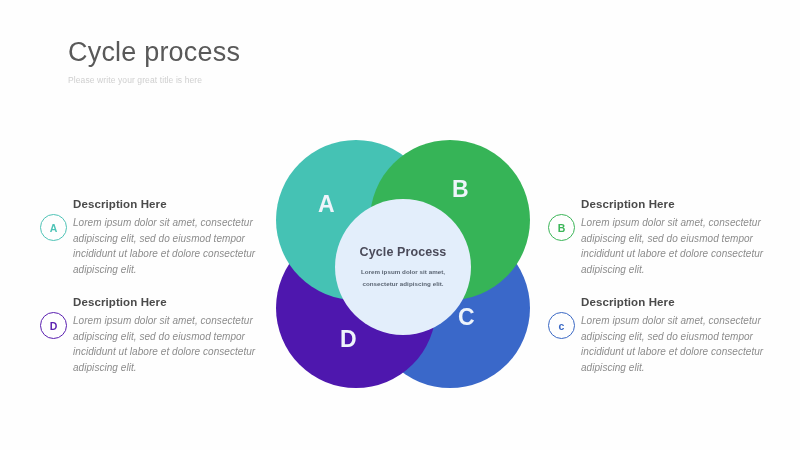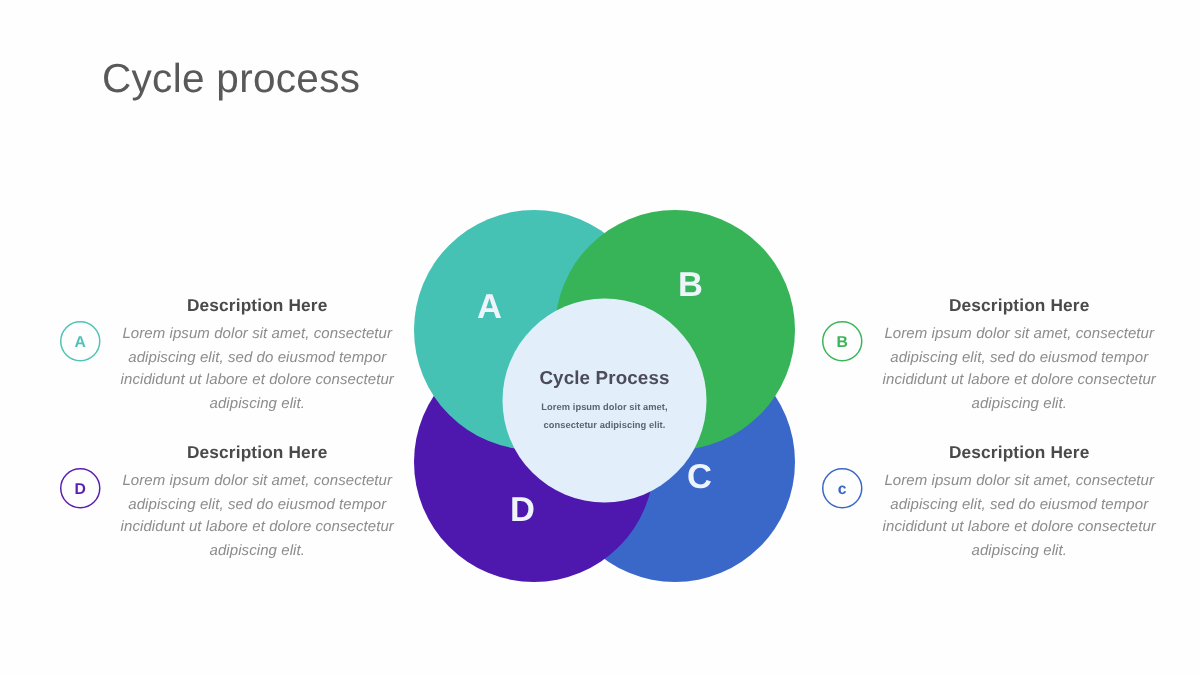--- a/index.html
+++ b/index.html
@@ -72,21 +72,20 @@
     margin-top: 16px;
     box-sizing: border-box;
   }
   .badge-a { border-color: #4ec3b6; color: #4ec3b6; }
   .badge-b { border-color: #3bb558; color: #3bb558; }
   .badge-c { border-color: #3a68c4; color: #3a68c4; }
   .badge-d { border-color: #5a1fb0; color: #5a1fb0; }
 
   .desc-text {
     flex: 1 1 auto;
-    text-align: center;
     padding-left: 6px;
   }
   .desc-heading {
     font-size: 11.5px;
     font-weight: 700;
     color: #4a4a4a;
     letter-spacing: 0.1px;
     margin-bottom: 5px;
   }
   .desc-body {
@@ -189,20 +188,21 @@
     letter-spacing: 0.05px;
   }
 </style>
 </head>
 <body>
 
 <div class="slide">
 
   <div class="header">
     <div class="slide-title">Cycle process</div>
+    <div class="slide-subtitle">Please write your great title is here</div>
   </div>
 
   <div class="desc-block desc-left row-top">
     <div class="badge badge-a">A</div>
     <div class="desc-text">
       <div class="desc-heading">Description Here</div>
       <div class="desc-body">Lorem ipsum dolor sit amet, consectetur adipiscing elit, sed do eiusmod tempor incididunt ut labore et dolore consectetur adipiscing elit.</div>
     </div>
   </div>
 

